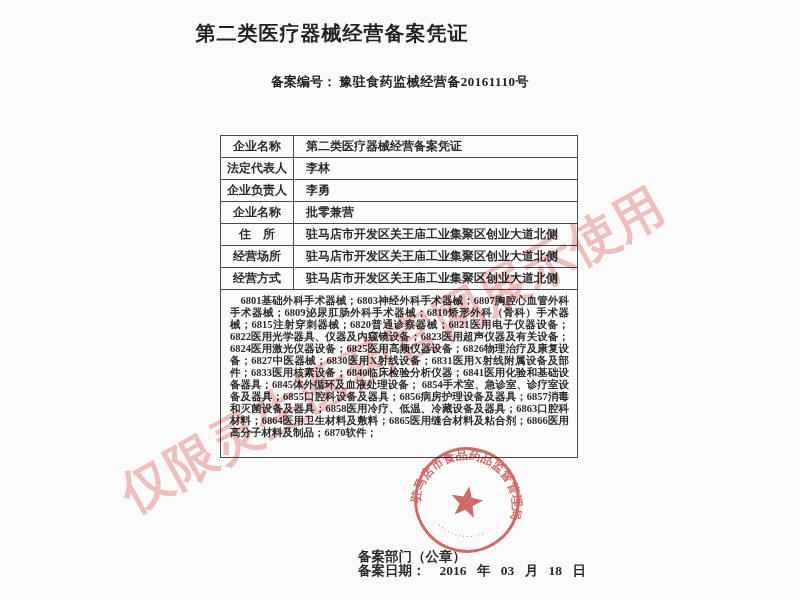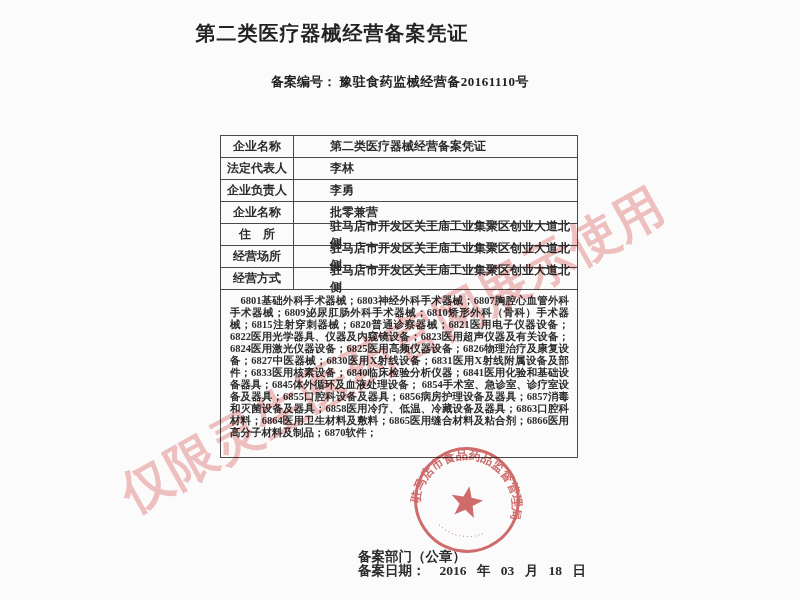--- a/index.html
+++ b/index.html
@@ -17,21 +17,21 @@
     position:absolute;top:73px;left:0;width:800px;
     text-align:center;font-size:13px;font-weight:bold;color:#222;
   }
   .filing-line .num{letter-spacing:0.5px;}
   .cert-table{
     position:absolute;left:220px;top:135px;width:356px;
     border:1px solid #4a4a4a;background:transparent;z-index:1;
   }
   .trow{display:flex;border-bottom:1px solid #4a4a4a;}
   .trow:last-child{border-bottom:none;}
-  .trow-s{height:21px;gap:24px;}
+  .trow-s{height:21px;}
   .trow-scope{height:167px;}
   .tlabel{
     width:72px;border-right:1px solid #4a4a4a;flex:none;
     display:flex;align-items:center;justify-content:center;
     font-size:12px;font-weight:bold;white-space:nowrap;
   }
   .tvalue{
     flex:1;display:flex;align-items:center;
     padding:0 4px 0 12px;font-size:12px;font-weight:bold;
   }

